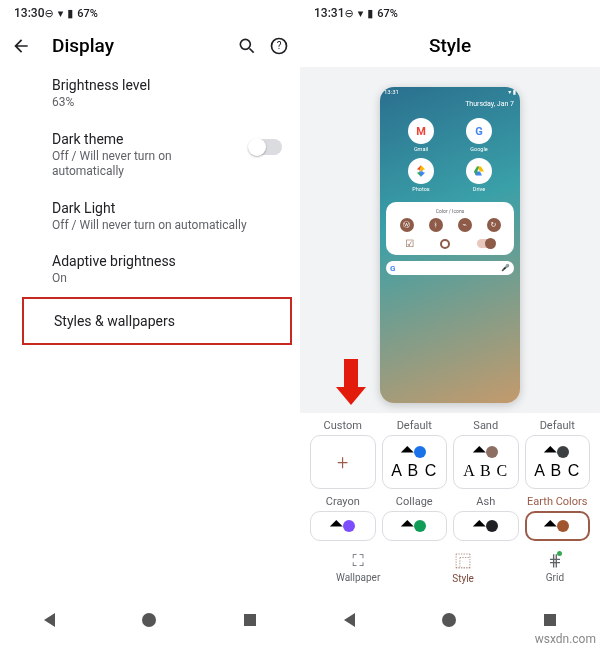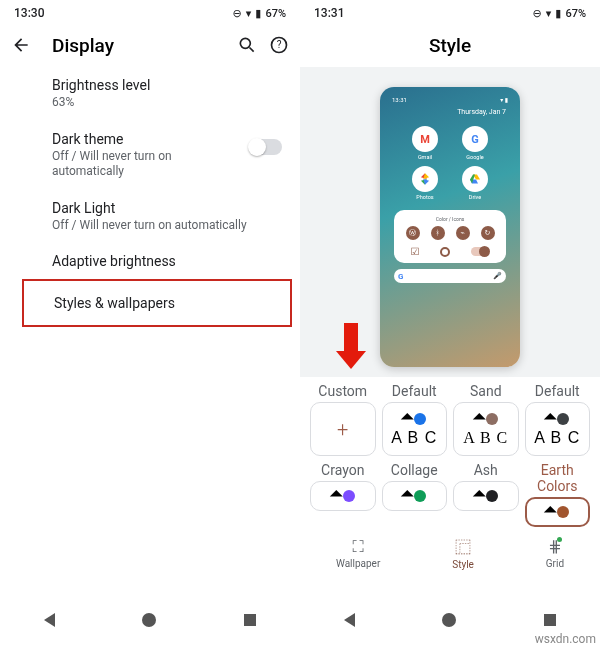--- a/index.html
+++ b/index.html
@@ -1,57 +1,57 @@
 <!DOCTYPE html>
 <html><head>
 <meta charset="utf-8">
 <style>
 * { box-sizing: border-box; margin: 0; padding: 0; font-family: Roboto, Arial, sans-serif; }
 body { background: #fff; width: 602px; height: 650px; position: relative; }
 .phones { display: flex; }
 .phone { width: 300px; height: 640px; background: #fff; position: relative; }
-.statusbar { display: flex; justify-content: space-between; align-items: center; padding: 6px 14px 0 14px; font-size: 12px; font-weight: 500; color: #202124; }
+.statusbar { display: flex; justify-content: flex-start; align-items: center; padding: 6px 14px 0 14px; font-size: 12px; font-weight: 500; color: #202124; }
 .statusbar .icons { display: flex; gap: 4px; align-items: center; font-size: 11px; }
-.appbar { display: flex; align-items: flex-start; padding: 14px 10px 10px 10px; }
+.appbar { display: flex; align-items: flex-end; padding: 14px 10px 10px 10px; }
 .appbar .title { font-size: 19px; font-weight: 500; margin-left: 20px; flex: 1; }
 .appbar .title.center { text-align: center; margin: 0; }
 .appbar .ic { width: 22px; height: 22px; display: flex; align-items: center; justify-content: center; }
 .list { padding: 0 0 0 52px; }
 .item { padding: 10px 14px 10px 0; }
 .item .primary { font-size: 14px; color: #202124; }
 .item .secondary { font-size: 12px; color: #5f6368; margin-top: 2px; line-height: 1.3; }
 .item.framed { border: 2px solid #c7281f; margin-left: -30px; padding-left: 30px; margin-right: 8px; padding-top: 14px; padding-bottom: 14px; }
 .toggle { position: absolute; right: 18px; width: 32px; height: 16px; background: #dadce0; border-radius: 8px; }
 .toggle::after { content: ""; position: absolute; width: 18px; height: 18px; background: #fff; border-radius: 50%; top: -1px; left: -2px; box-shadow: 0 1px 2px rgba(0,0,0,.3); }
 .chev { position: absolute; left: 14px; margin-top: 2px; }
 .navbar { position: absolute; bottom: 0; left: 0; right: 0; height: 40px; display: flex; justify-content: space-around; align-items: center; }
 .nav-tri { width: 0; height: 0; border-top: 7px solid transparent; border-bottom: 7px solid transparent; border-right: 11px solid #555; }
 .nav-circ { width: 14px; height: 14px; border-radius: 50%; background: #555; }
 .nav-sq { width: 12px; height: 12px; background: #555; }
 
 .previewwrap { background: #f1f3f4; padding: 20px 0 10px 0; display: flex; flex-direction: column; align-items: center; position: relative; }
-.preview { width: 140px; height: 280px; background: linear-gradient(160deg,#2a6f8e,#3aa0a8 40%,#c49a6c); border-radius: 14px; padding: 8px; position: relative; box-shadow: 0 2px 10px rgba(0,0,0,.2); }
+.preview { width: 140px; height: 316px; background: linear-gradient(160deg,#2a6f8e,#3aa0a8 40%,#c49a6c); border-radius: 14px; position: relative; box-shadow: 0 2px 10px rgba(0,0,0,.2); }
 .preview .mini-status { display: flex; justify-content: space-between; color: #fff; font-size: 6px; padding: 1px 4px; }
 .preview .date { color: #fff; font-size: 7px; text-align: right; padding-right: 6px; margin-top: 4px; }
 .appgrid { display: grid; grid-template-columns: 1fr 1fr; gap: 6px 12px; padding: 10px 18px 6px 18px; }
 .appicon { display: flex; flex-direction: column; align-items: center; gap: 2px; }
 .appicon .circ { width: 26px; height: 26px; border-radius: 50%; background: #fff; display: flex; align-items: center; justify-content: center; font-size: 11px; font-weight: bold; }
 .appicon .lbl { color: #fff; font-size: 5.5px; }
 .card { background: #fff; border-radius: 10px; margin: 4px 6px; padding: 6px; }
 .card .hdr { font-size: 5px; color: #5f6368; text-align: center; }
 .iconrow { display: flex; justify-content: space-around; margin-top: 4px; }
 .iconrow .dot { width: 14px; height: 14px; border-radius: 50%; background: #8d5b48; display:flex; align-items:center; justify-content:center; color:#fff; font-size:7px;}
 .iconrow2 { display: flex; justify-content: space-around; margin-top: 6px; align-items: center; }
 .searchbar { background: #fff; border-radius: 20px; height: 14px; margin: 6px 6px 2px 6px; display:flex; align-items:center; padding:0 4px; justify-content: space-between;}
 .arrow { position: absolute; left: 36px; bottom: 8px; }
 .arrow .shaft { width: 14px; height: 28px; background: #e31b0c; margin: 0 auto; }
 .arrow .head { width: 0; height: 0; border-left: 15px solid transparent; border-right: 15px solid transparent; border-top: 18px solid #e31b0c; }
 .styles { display: grid; grid-template-columns: repeat(4,1fr); gap: 6px; padding: 6px 10px 2px 10px; }
 .style-card { text-align: center; }
-.style-card .slabel { font-size: 14px; color: #5f6368; margin-bottom: 3px; }
+.style-card .slabel { font-size: 11px; color: #5f6368; margin-bottom: 3px; }
 .style-card .sbox { border: 1px solid #dadce0; border-radius: 10px; height: 54px; display: flex; flex-direction: column; align-items: center; justify-content: center; gap: 3px; }
 .style-card.selected .sbox { border: 2px solid #9c5b48; }
 .srow { display: flex; gap: 3px; align-items: center; }
 .wifi { font-size: 12px; }
 .cdot { width: 12px; height: 12px; border-radius: 50%; }
 .abc { font-size: 16px; letter-spacing: 1px; }
 .plus { color: #9c5b48; font-size: 20px; font-weight: 300; }
 .bottombar { display: flex; justify-content: space-around; padding: 8px 0 2px 0; border-top: 0; }
 .bottombar .btab { display: flex; flex-direction: column; align-items: center; font-size: 10px; color: #5f6368; gap: 2px; }
 .bottombar .btab.active { color: #7b4a3a; }
@@ -103,20 +103,21 @@
         <div class="primary">Dark theme</div>
         <div class="secondary" style="max-width:160px">Off / Will never turn on automatically</div>
         <div class="toggle" style="top:18px"></div>
       </div>
       <div class="item">
         <div class="primary">Dark Light</div>
         <div class="secondary">Off / Will never turn on automatically</div>
       </div>
       <div class="item">
         <div class="primary">Adaptive brightness</div>
+        <div class="secondary">On</div>
       </div>
       <div class="item framed">
         <div class="primary">Styles &amp; wallpapers</div>
       </div>
     </div>
     <div class="navbar">
       <div class="nav-tri"></div>
       <div class="nav-circ"></div>
       <div class="nav-sq"></div>
     </div>

